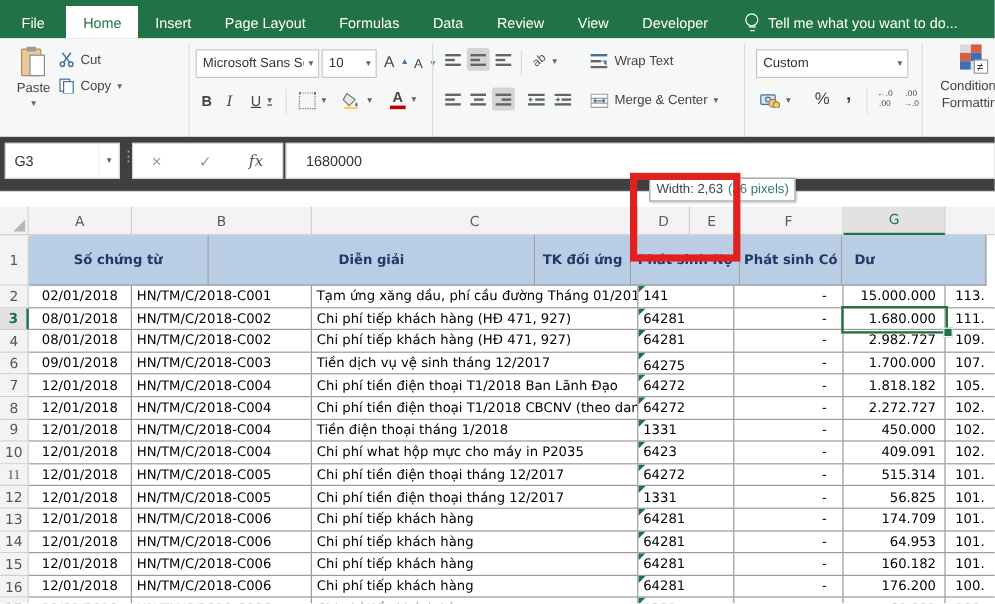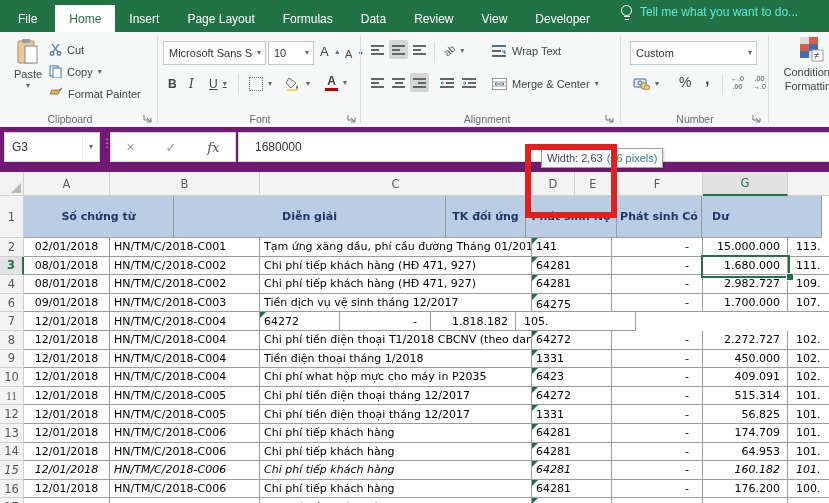--- a/index.html
+++ b/index.html
@@ -5,21 +5,21 @@
   html,body{margin:0;padding:0}
   body{width:829px;height:503px;overflow:hidden;position:relative;background:#fff;
        font-family:"Liberation Sans",sans-serif;-webkit-font-smoothing:antialiased}
   #app{position:absolute;inset:0;width:829px;height:503px;overflow:hidden}
 
   
   .tabbar{position:absolute;left:0;top:0;width:829px;height:32px;background:#217346;display:flex;align-items:flex-end}
   .tab{color:#fff;font-size:12px;padding:0 14px;height:27px;display:flex;align-items:center;cursor:default;white-space:nowrap}
   .tab.active{background:#fff;color:#217346;margin-top:5px}
   .tab.file{padding:0 18px}
-  .tellme{display:flex;align-items:flex-start;height:27px;margin-left:16px;color:#5eead4;font-size:12px;white-space:nowrap}
+  .tellme{display:flex;align-items:center;height:27px;margin-left:16px;color:#ffffff;font-size:12px;white-space:nowrap}
   .bulb{width:13px;height:15px;margin-right:7px;position:relative}
   .bulb .g{position:absolute;left:1px;top:0;width:9px;height:9px;border:1.3px solid #fff;border-radius:50%}
   .bulb .b1,.bulb .b2{position:absolute;left:3.5px;width:6px;height:1.3px;background:#fff}
   .bulb .b1{top:11px}.bulb .b2{top:13.5px;width:4px;left:4.5px}
 
   
   .ribbon{position:absolute;left:0;top:32px;width:829px;height:95px;background:#f6f7f7;border-bottom:1px solid #d5d5d5;font-size:11px;color:#444}
   .vsep{position:absolute;top:4px;bottom:4px;width:1px;background:#dcdcdc}
   .gtitle{position:absolute;bottom:2px;font-size:10.5px;color:#6a6a6a;text-align:center}
   .launch{position:absolute;bottom:3px;width:11px;height:11px}
@@ -32,21 +32,21 @@
   .sq{display:flex;align-items:center;justify-content:center;border-radius:2px}
   .sq.on{background:#d5d5d5}
   .bars{width:13px;height:10px}
   .bl{background:linear-gradient(#656565,#656565) 0 0/13px 2px no-repeat,linear-gradient(#656565,#656565) 0 4px/8px 2px no-repeat,linear-gradient(#656565,#656565) 0 8px/13px 2px no-repeat}
   .bc{background:linear-gradient(#656565,#656565) 0 0/13px 2px no-repeat,linear-gradient(#656565,#656565) 50% 4px/8px 2px no-repeat,linear-gradient(#656565,#656565) 0 8px/13px 2px no-repeat}
   .br{background:linear-gradient(#656565,#656565) 0 0/13px 2px no-repeat,linear-gradient(#656565,#656565) 100% 4px/8px 2px no-repeat,linear-gradient(#656565,#656565) 0 8px/13px 2px no-repeat}
   .mini2{font-size:7px;line-height:7.5px;color:#444;text-align:center;letter-spacing:0}
   .fontbtn{font-size:12px;color:#444}
 
   
-  .fbar{position:absolute;left:0;top:127px;width:829px;height:45px;background:#701a75;border-bottom:1px solid #d5d5d5}
+  .fbar{position:absolute;left:0;top:114px;width:829px;height:45px;background:#404040;border-bottom:1px solid #d5d5d5}
   .fbox{position:absolute;background:#fff;border:1px solid #d6d6d6;display:flex;align-items:center;font-size:12px;color:#333}
 
   
   .sheet{position:absolute;left:0;top:172px;width:829px;height:331px;background:#fff;overflow:hidden;
          font-family:"DejaVu Sans","Liberation Sans",sans-serif;font-size:11px;color:#000}
   .hrow{display:flex}
   .hcell{box-sizing:border-box;height:24px;background:#f3f3f3;border-right:1px solid #cfcfcf;border-bottom:1px solid #cfcfcf;
          display:flex;align-items:center;justify-content:center;color:#5c5c5c;font-size:11.5px;position:relative;flex:none}
   .hcell.selcol{background:#e2e2e2;color:#217346;border-bottom:2px solid #217346}
   .selall{width:24px}
@@ -122,27 +122,20 @@
       <span>Cut</span>
     </div>
     <div class="rbtn" style="left:46px;top:29px">
       <svg width="13" height="13" viewBox="0 0 13 13">
         <rect x="1" y="1" width="8" height="10" fill="#fff" stroke="#41719c"></rect>
         <rect x="4" y="3" width="8" height="10" fill="#fff" stroke="#41719c"></rect>
       </svg>
       <span>Copy</span>
       <span class="arrow">▾</span>
     </div>
-    <div class="rbtn" style="left:46px;top:51px">
-      <svg width="14" height="13" viewBox="0 0 14 13">
-        <polygon points="1,7 9,7 11,3 3,3" fill="#d8b266" stroke="#9a7a3a"></polygon>
-        <line x1="10" y1="4" x2="13" y2="1" stroke="#7a7a7a" stroke-width="1.5"></line>
-      </svg>
-      <span>Format Painter</span>
-    </div>
     <div class="gtitle" style="left:20px;width:100px">Clipboard</div>
     <div class="launch" style="left:142px">
       <svg width="11" height="11">
           <path d="M2 2 v5 h5" fill="none" stroke="#777"></path>
           <path d="M5 5 l4 4 M9 5 v4 h-4" fill="none" stroke="#777"></path>
         </svg>
     </div>
     <div class="vsep" style="left:157px"></div>
 
     <div class="combo" style="left:163px;top:9px;width:101px;height:22px">
@@ -459,20 +452,23 @@
           </div>
         </div>
         <div class="row" style="height: 18.6px;">
           <div class="gut" style="height: 18.6px;">7</div>
           <div class="cell ctr" style="width: 86px;">
             <span>12/01/2018</span>
           </div>
           <div class="cell tl" style="width: 150px;">
             <span>HN/TM/C/2018-C004</span>
           </div>
+          <div class="cell tl" style="width: 272px;">
+            <span>Chi phí tiền điện thoại T1/2018 Ban Lãnh Đạo</span>
+          </div>
           <div class="cell tl" style="width: 80px;">
             <span class="errtri"></span>
             <span>64272</span>
           </div>
           <div class="cell rtd" style="width: 91px;">
             <span>-</span>
           </div>
           <div class="cell rt" style="width: 85px;">
             <span>1.818.182</span>
           </div>
@@ -648,21 +644,21 @@
           <div class="cell rtd" style="width: 91px;">
             <span>-</span>
           </div>
           <div class="cell rt" style="width: 85px;">
             <span>64.953</span>
           </div>
           <div class="cell tl" style="width: 120px; padding-left: 8px;">
             <span>101.</span>
           </div>
         </div>
-        <div class="row" style="height: 18.6px; font-style: italic;">
+        <div class="row" style="height: 18.6px;">
           <div class="gut" style="height: 18.6px;">15</div>
           <div class="cell ctr" style="width: 86px;">
             <span>12/01/2018</span>
           </div>
           <div class="cell tl" style="width: 150px;">
             <span>HN/TM/C/2018-C006</span>
           </div>
           <div class="cell tl" style="width: 272px;">
             <span>Chi phí tiếp khách hàng</span>
           </div>

